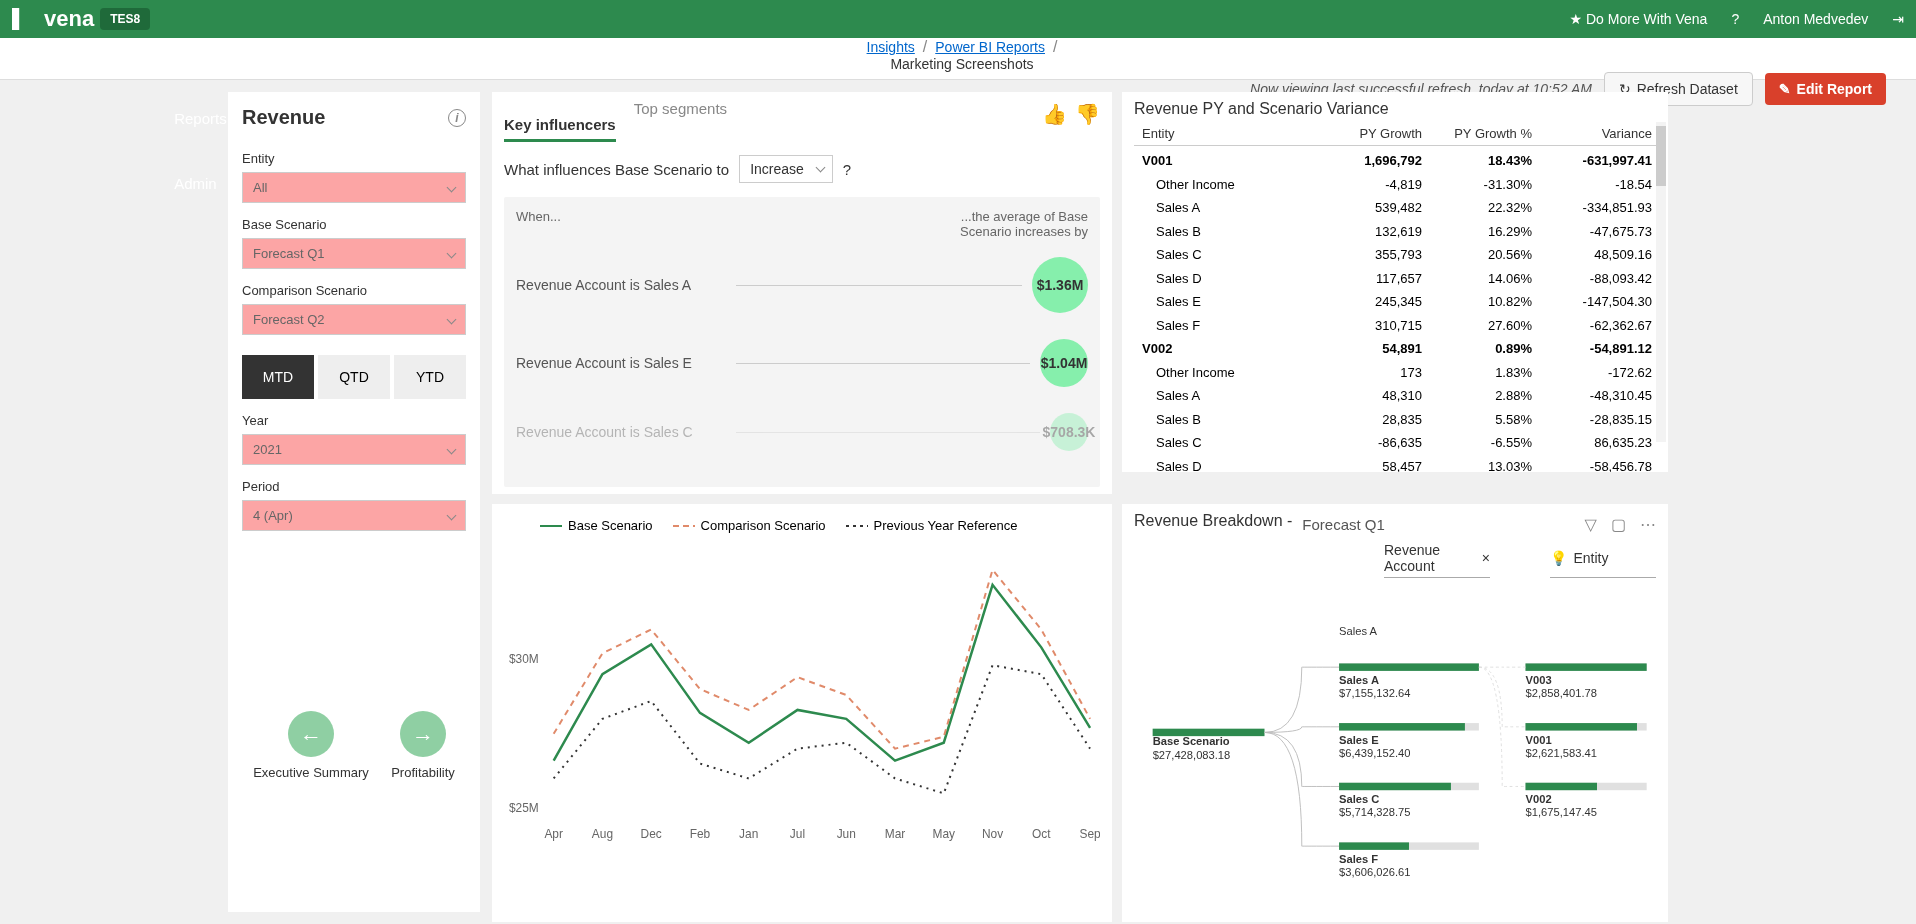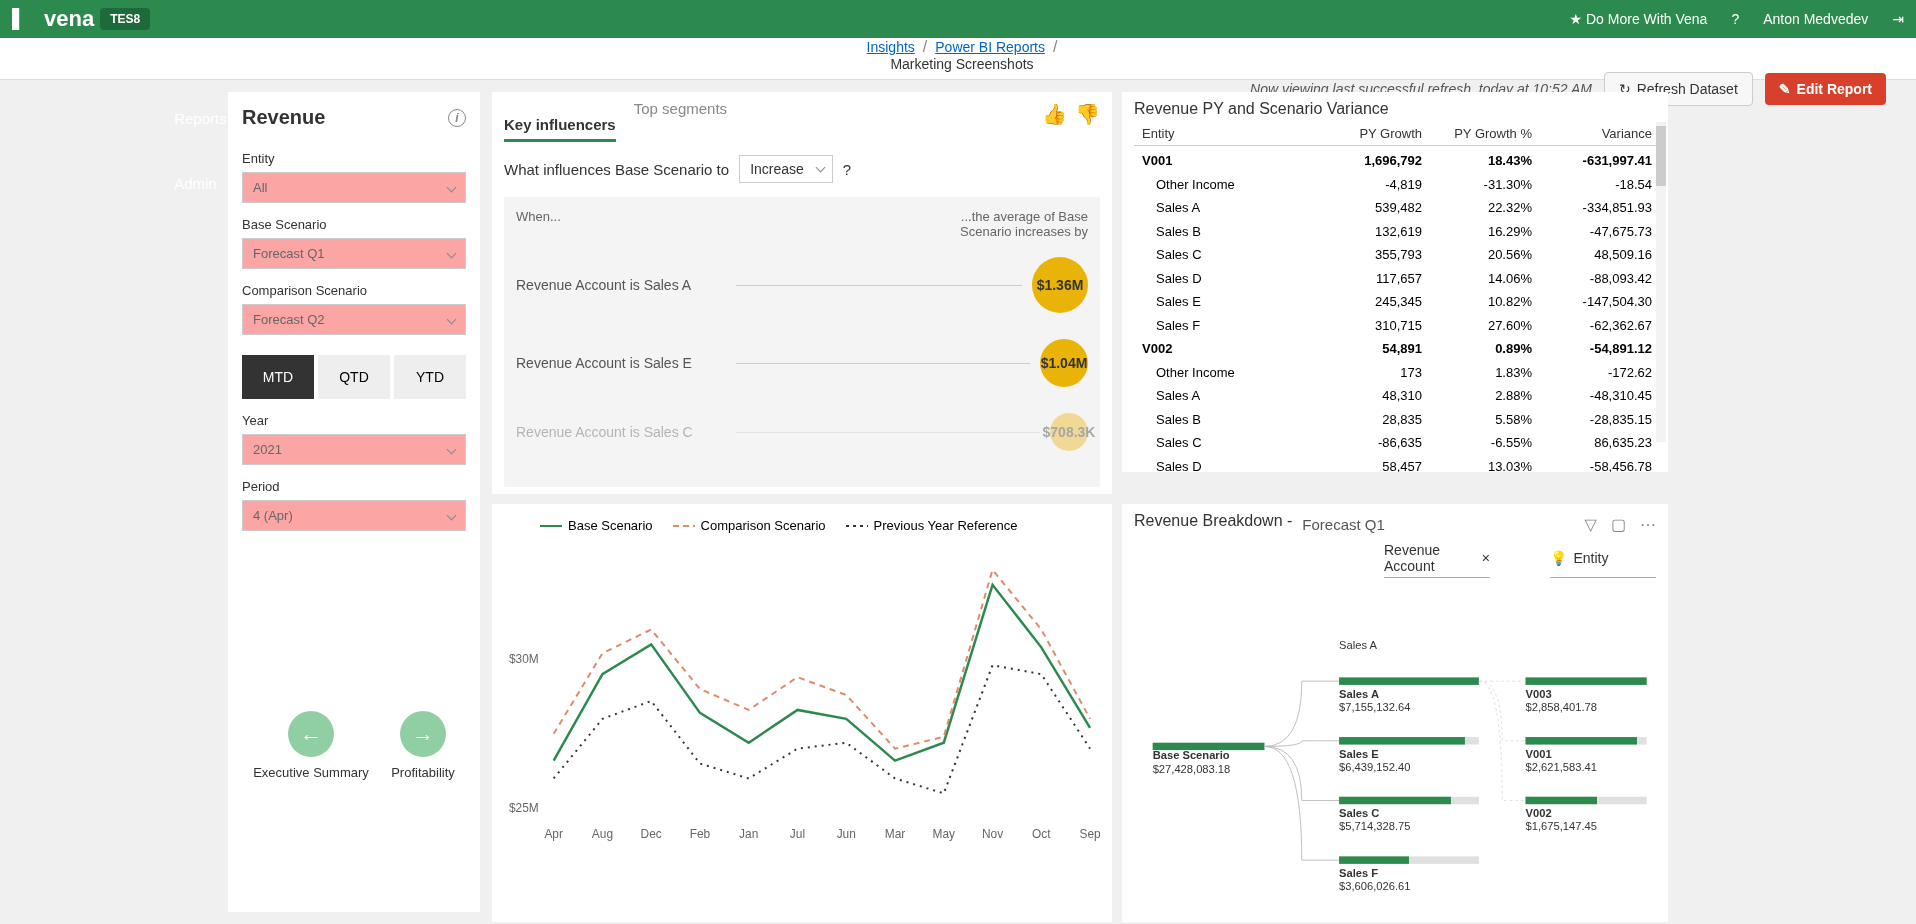--- a/index.html
+++ b/index.html
@@ -55,21 +55,21 @@
 .ki-tab.active { color: #333; font-weight: 600; border-bottom: 3px solid #2d8a4e; margin-top: 16px; }
 .ki-icons { position:absolute; right: 12px; top: 10px; display: flex; gap: 8px; color: #aaa; font-size: 20px;}
 .ki-question { font-size: 15px; color: #333; display:flex; align-items:center; gap: 10px; margin-bottom: 14px;}
 .ki-select { border: 1px solid #ccc; padding: 5px 28px 5px 10px; font-size: 14px; position:relative; color:#333;}
 .ki-select .chev{ position:absolute; right:8px; top:8px;}
 .ki-body { background: #f4f4f4; padding: 12px; border-radius: 2px; height: 290px; overflow:hidden;}
 .ki-head { display:flex; justify-content: space-between; font-size: 13px; color: #666; margin-bottom:18px;}
 .ki-row { display:flex; align-items:center; margin-bottom: 26px; font-size: 14px; color:#555;}
 .ki-row span:first-child { width: 210px;}
 .ki-line { flex:1; height: 1px; background:#ccc; margin: 0 10px;}
-.ki-ball { border-radius:50%; background:#eab308; color:#333; display:flex; align-items:center; justify-content:center; font-size:14px; font-weight:600;}
+.ki-ball { border-radius:50%; background:#86efac; color:#333; display:flex; align-items:center; justify-content:center; font-size:14px; font-weight:600;}
 
 
 .vtable { font-size: 13px; height: 380px; overflow:hidden;}
 .vtable .hdr, .vtable .row { display:grid; grid-template-columns: 160px 120px 110px 120px 90px; padding: 2px 8px;}
 .vtable .hdr { color:#333; border-bottom: 1px solid #ccc; padding-bottom: 4px; margin-bottom:3px;}
 .vtable .row { border-bottom: 0; line-height: 1.5;}
 .vtable .bold { font-weight: 700;}
 .vtable .r { text-align: right;}
 .vtable .scroll { position:absolute; right:2px; top:30px; bottom: 30px; width: 10px; background: #f3f3f3;}
 .vtable .scroll div{ height:60px; background:#ccc; margin-top: 4px;}
@@ -80,21 +80,21 @@
 .lg { display:flex; align-items:center; gap:6px;}
 .lg-line { width: 22px; height: 2px;}
 .solid { background:#2d8a4e;}
 .dashed { background: repeating-linear-gradient(90deg,#e08a6a 0 6px, transparent 6px 10px); height:2px;}
 .dotted { background: repeating-linear-gradient(90deg,#333 0 3px, transparent 3px 7px); height:2px;}
 .perf svg { width: 100%; height: 320px;}
 
 
 .brk .top { display:flex; align-items:center; gap: 10px; }
 .brk .icons { margin-left:auto; color:#888; display:flex; gap:14px; font-size:16px;}
-.brk .cols { display:flex; gap: 60px; margin: 6px 0 14px 250px; font-size:14px; color:#333;}
+.brk .cols { display:flex; gap: 60px; margin: 6px 0 0 250px; font-size:14px; color:#333;}
 .brk .col-h { display:flex; align-items:center; gap:6px; border-bottom: 1px solid #aaa; padding-bottom:3px; width: 150px;}
 .brk svg { width: 100%; height: 320px;}
 .bar { fill: #2d8a4e;}
 .barbg { fill: #e0e0e0;}
 .brk text { font-size: 12px; fill:#333;}
 .brk .lbl{ font-size:12px;}
 </style>
 </head>
 <body>
 

